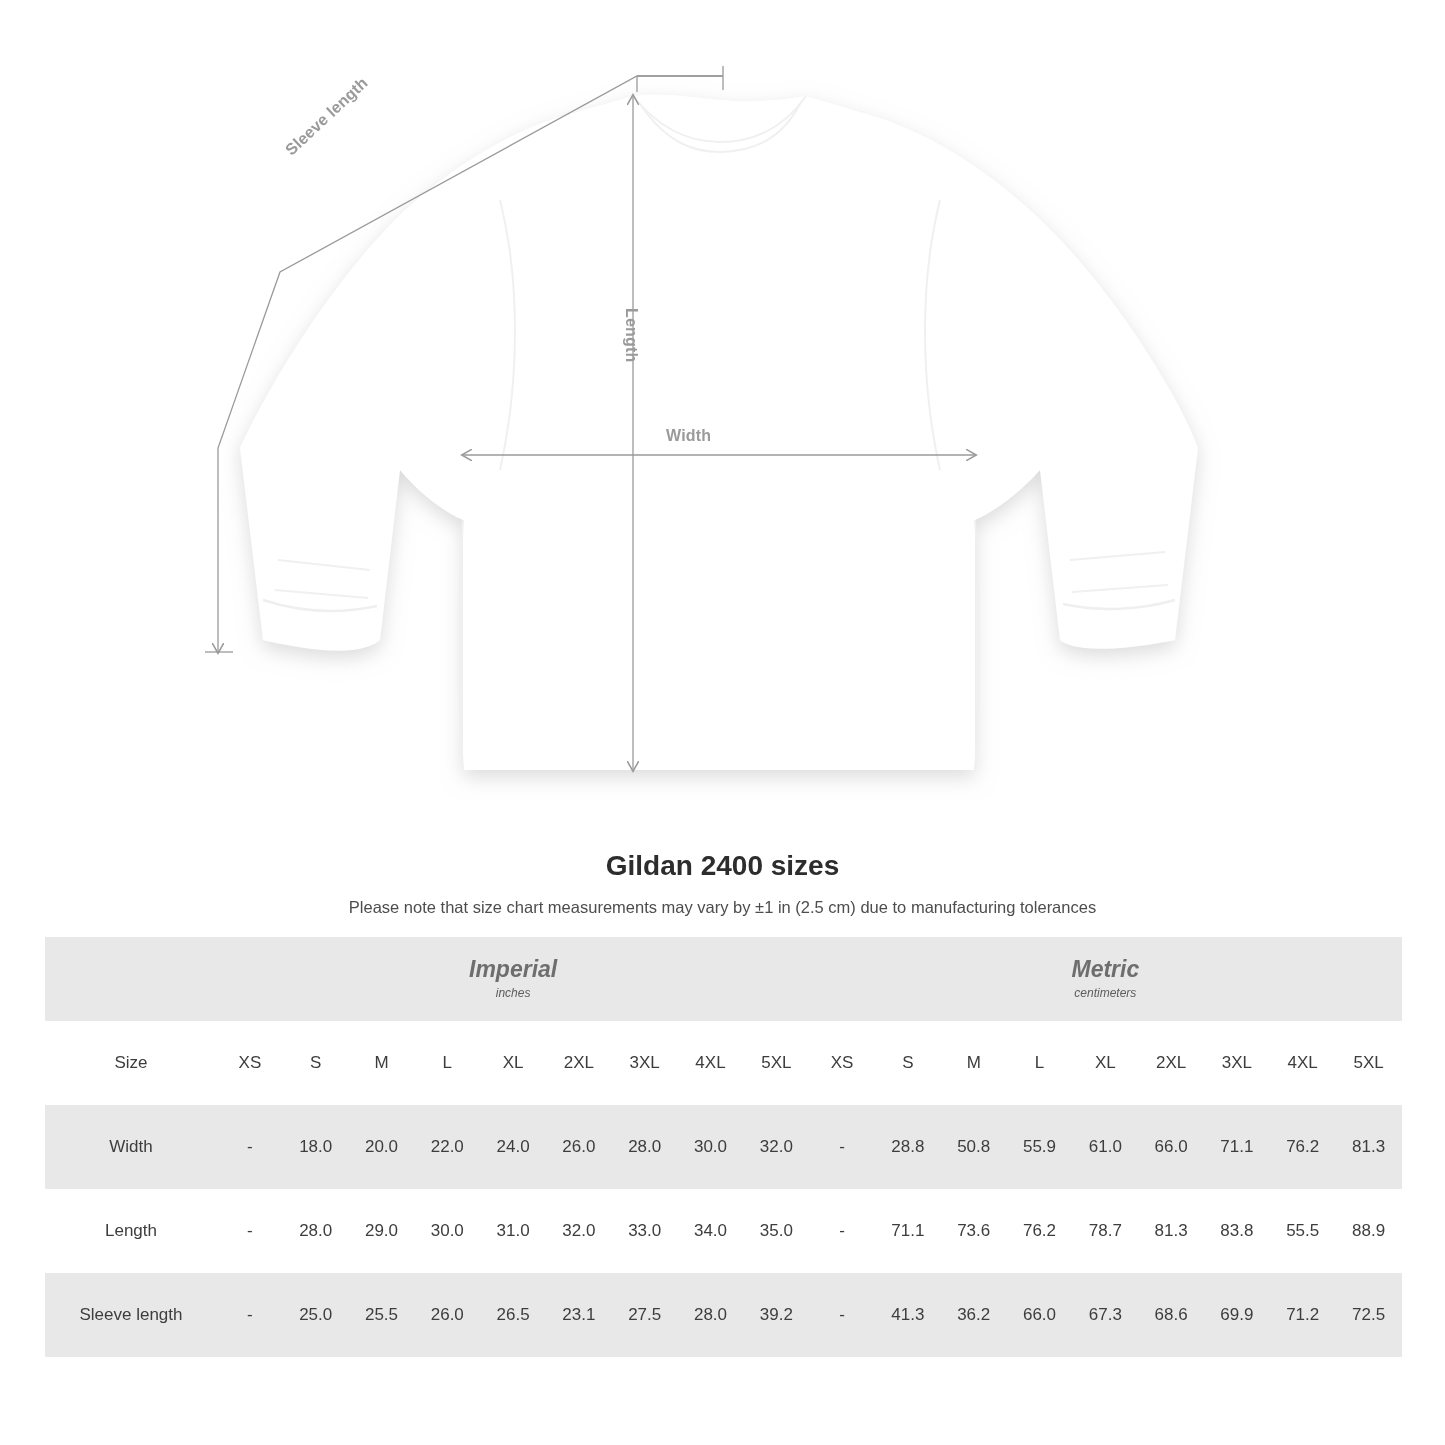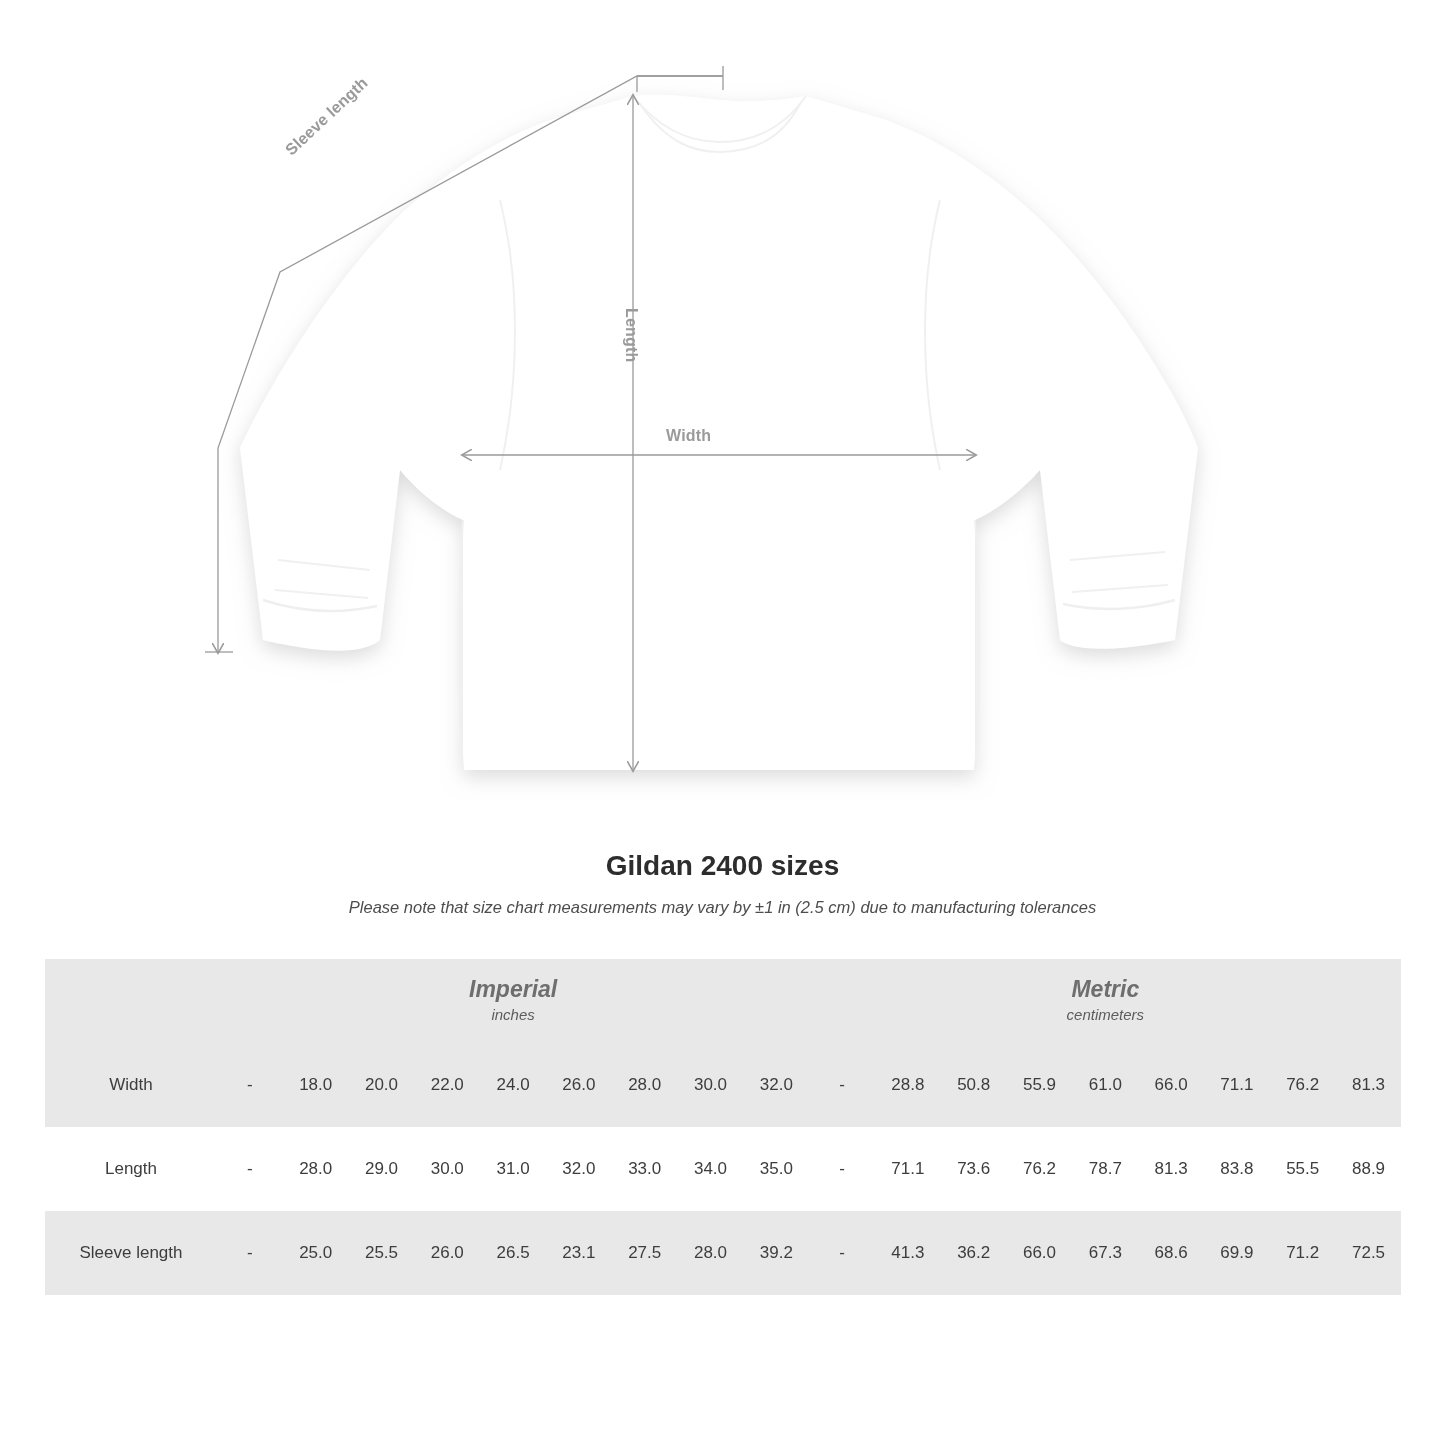--- a/index.html
+++ b/index.html
@@ -62,28 +62,27 @@
     margin-top: 20px;
   }
   .chart-title {
     font-size: 28px;
     font-weight: bold;
     color: #2d2d2d;
     margin: 8px;
   }
   .chart-note {
     font-size: 16.5px;
-    font-style: italic;
     color: #4d4d4d;
     margin: 16px 0 0 0;
   }
 
   
   .table-wrap {
-    margin: 42px 45px 0 45px;
+    margin: 20px 45px 0 45px;
     width: 1355px;
   }
   table.size-chart {
     border-collapse: collapse;
     width: 100%;
     table-layout: fixed;
   }
   table.size-chart td,
   table.size-chart th {
     text-align: center;
@@ -98,21 +97,21 @@
     background: #e8e8e8;
   }
   .unit-main {
     font-size: 23px;
     font-weight: bold;
     font-style: italic;
     color: #6e6e6e;
     line-height: 1.25;
   }
   .unit-sub {
-    font-size: 15px;
+    font-size: 12px;
     font-style: italic;
     color: #5c5c5c;
     line-height: 1.6;
   }
   .hdr td {
     background: #ffffff;
     font-weight: bold;
     font-size: 17.5px;
     color: #2f2f2f;
   }
@@ -253,20 +252,41 @@
           <td colspan="9">
             <div class="unit-main">Imperial</div>
             <div class="unit-sub">inches</div>
           </td>
           <td colspan="9">
             <div class="unit-main">Metric</div>
             <div class="unit-sub">centimeters</div>
           </td>
         </tr>
 
+        <tr class="hdr">
+          <td class="row-label">Size</td>
+          <td>XS</td>
+          <td>S</td>
+          <td>M</td>
+          <td>L</td>
+          <td>XL</td>
+          <td>2XL</td>
+          <td>3XL</td>
+          <td>4XL</td>
+          <td>5XL</td>
+          <td>XS</td>
+          <td>S</td>
+          <td>M</td>
+          <td>L</td>
+          <td>XL</td>
+          <td>2XL</td>
+          <td>3XL</td>
+          <td>4XL</td>
+          <td>5XL</td>
+        </tr>
 
         <tr class="shade">
           <td class="row-label">Width</td>
           <td>-</td>
           <td>18.0</td>
           <td>20.0</td>
           <td>22.0</td>
           <td>24.0</td>
           <td>26.0</td>
           <td>28.0</td>

